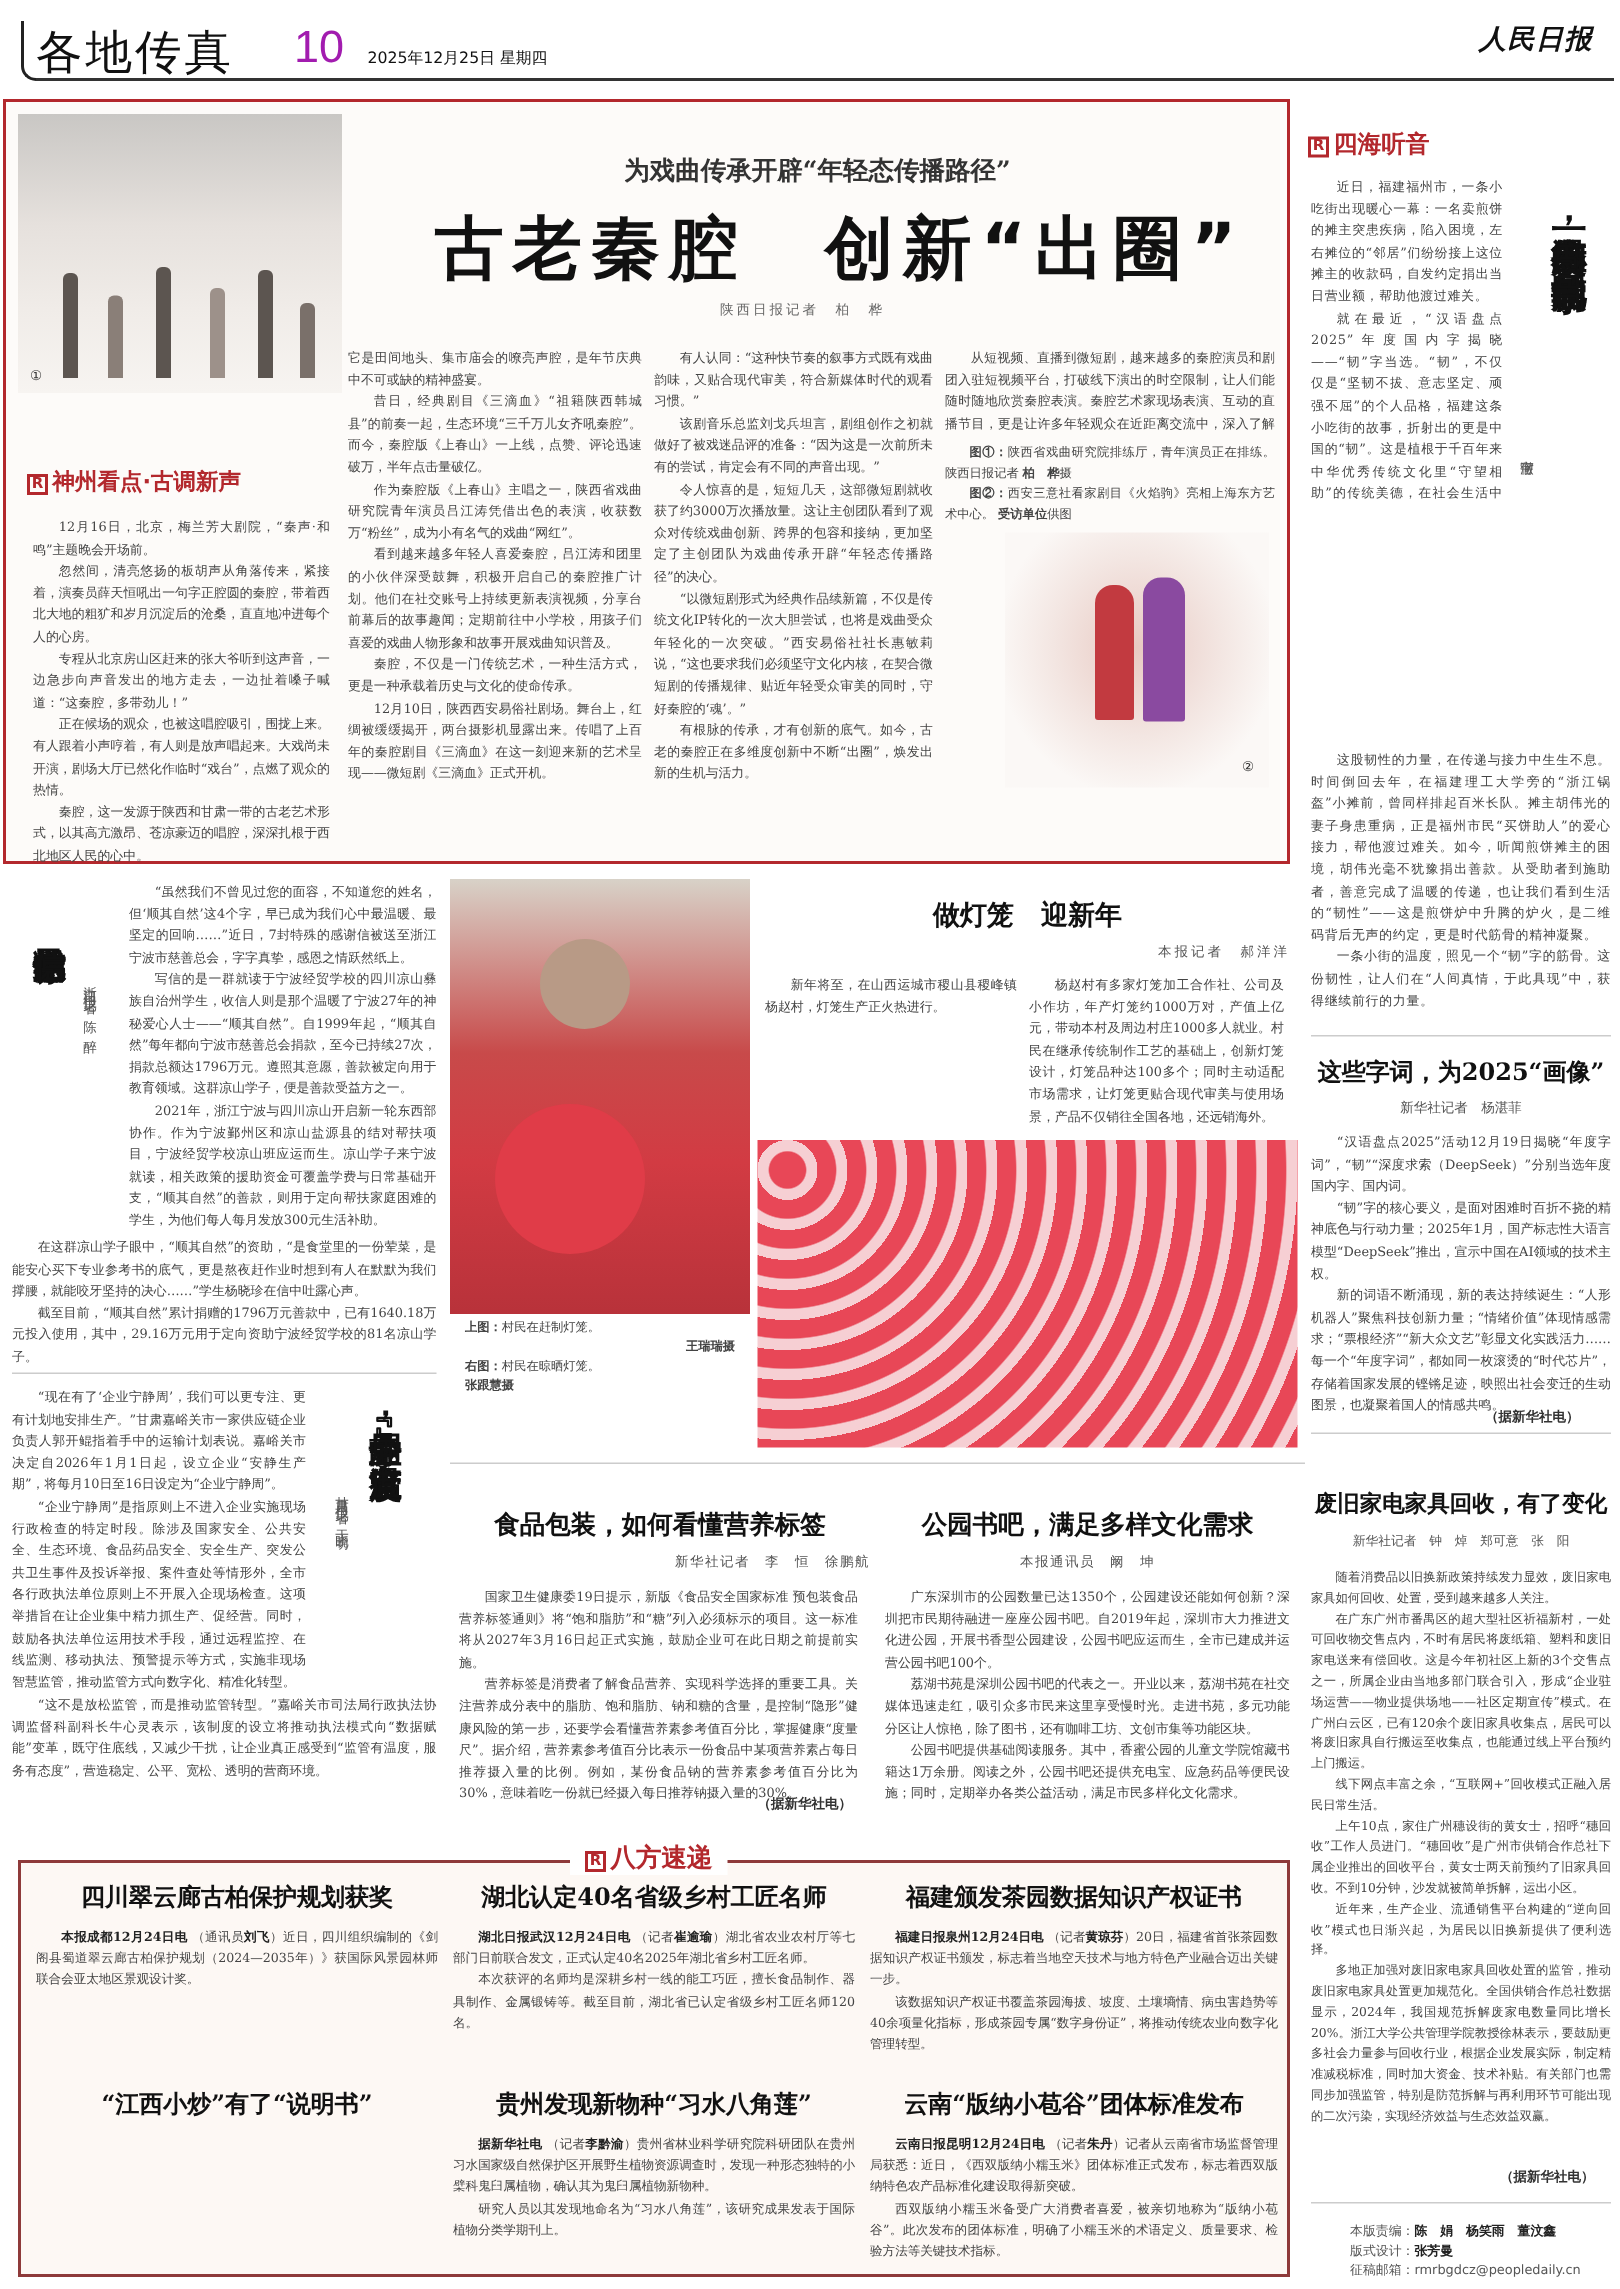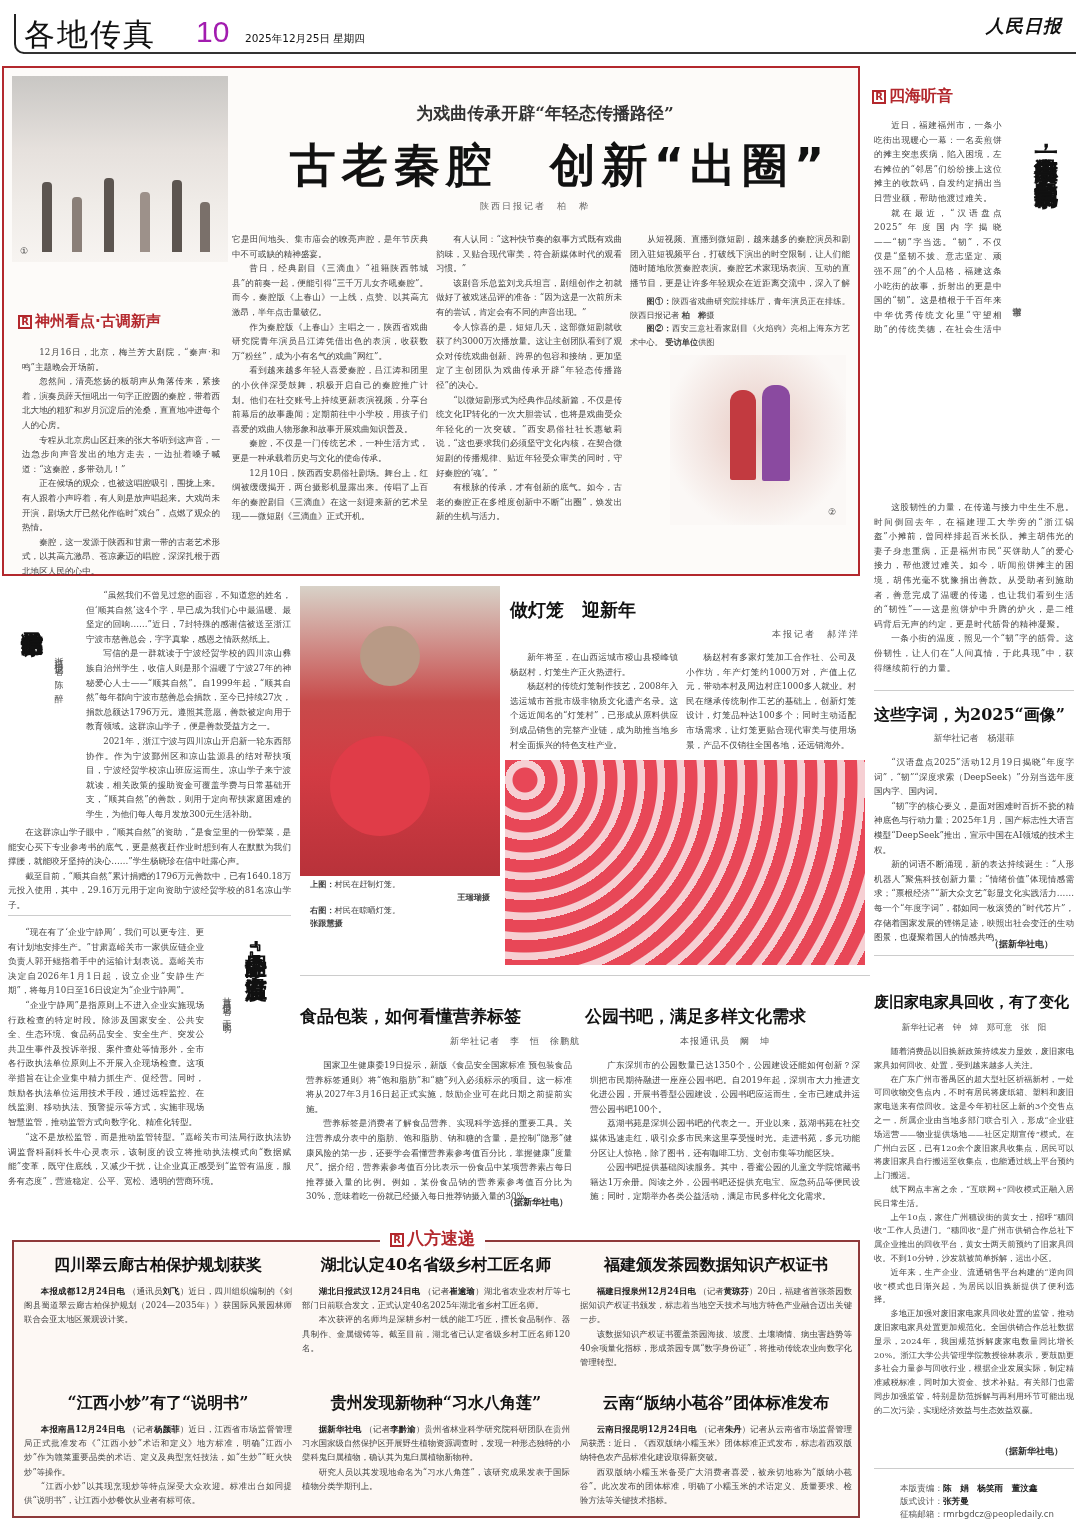--- a/index.html
+++ b/index.html
@@ -20,21 +20,21 @@
 .photo1 .fig{position:absolute;bottom:10px;width:10px;height:60px;background:#5c5550;border-radius:4px 4px 0 0}
 .kicker{left:300px;top:102px;width:490px;text-align:center;font-size:17px;font-weight:bold;color:#333}
 .headline{left:280px;top:135px;width:560px;text-align:center;font-family:"DejaVu Sans",sans-serif;font-size:46px;font-weight:bold;color:#111;letter-spacing:6px}
 .byline1{left:480px;top:200px;font-size:9px;color:#666;letter-spacing:2px}
 .sec-hd{font-family:"DejaVu Sans",sans-serif;font-weight:bold;color:#b3282d;font-size:15px}
 .rbadge{display:inline-block;width:14px;height:14px;border:2px solid #b3282d;font-size:10px;line-height:10px;text-align:center;margin-right:3px;vertical-align:1px}
 .photo2{left:670px;top:355px;width:176px;height:170px;background:radial-gradient(ellipse at 50% 45%,#e8c9c2 0%,#f3e6e2 45%,#fbf8f6 75%)}
 .vert{writing-mode:vertical-rl;font-weight:bold;color:#111}
 .lantern-photo{left:300px;top:586px;width:200px;height:290px;background:linear-gradient(180deg,#d8d2c8 0%,#c84a4a 40%,#d23b43 65%,#b8323a 100%)}
 .lantern-photo2{left:505px;top:760px;width:360px;height:205px;background:repeating-radial-gradient(circle at 20px 20px,#e84757 0 12px,#f6cfd3 13px 20px);}
-.h2{font-weight:bold;color:#111;text-align:left}
+.h2{font-weight:bold;color:#111;text-align:center}
 .bafang{left:12px;top:1240px;width:848px;height:278px;border:2px solid #8e3a3a;background:#fdf8f4}
 .bf-hd{left:380px;top:1227px;background:#fff;padding:0 10px;font-family:"DejaVu Sans",sans-serif;font-weight:bold;color:#b3282d;font-size:17px}
 .brief h3{font-size:16px;font-weight:bold;color:#111;text-align:center;margin-bottom:8px}
 .brief .col-text{font-size:8.4px;line-height:14.2px}
 .brief b{color:#222}
 .credits{left:900px;top:1482px;font-family:"DejaVu Sans",sans-serif;font-size:8.6px;line-height:13px;color:#555}
 .credits b{color:#222}
 .divider{background:#ccc}
 </style>
 </head>
@@ -69,21 +69,21 @@
 
 <div class="abs col-text" style="left:22px;top:345px;width:198px">
   <p>12月16日，北京，梅兰芳大剧院，“秦声·和鸣”主题晚会开场前。</p>
   <p>忽然间，清亮悠扬的板胡声从角落传来，紧接着，演奏员薛天恒吼出一句字正腔圆的秦腔，带着西北大地的粗犷和岁月沉淀后的沧桑，直直地冲进每个人的心房。</p>
   <p>专程从北京房山区赶来的张大爷听到这声音，一边急步向声音发出的地方走去，一边扯着嗓子喊道：“这秦腔，多带劲儿！”</p>
   <p>正在候场的观众，也被这唱腔吸引，围拢上来。有人跟着小声哼着，有人则是放声唱起来。大戏尚未开演，剧场大厅已然化作临时“戏台”，点燃了观众的热情。</p>
   <p>秦腔，这一发源于陕西和甘肃一带的古老艺术形式，以其高亢激昂、苍凉豪迈的唱腔，深深扎根于西北地区人民的心中。</p>
 </div>
 <div class="abs col-text" style="left:232px;top:232px;width:196px;height:330px;overflow:hidden">
   <p style="text-indent:0">它是田间地头、集市庙会的嘹亮声腔，是年节庆典中不可或缺的精神盛宴。</p>
-  <p>昔日，经典剧目《三滴血》“祖籍陕西韩城县”的前奏一起，便能引得“三千万儿女齐吼秦腔”。而今，秦腔版《上春山》一上线，点赞、以其高亢激昂，半年点击量破亿。</p>
+  <p>昔日，经典剧目《三滴血》“祖籍陕西韩城县”的前奏一起，生态环境“三千万儿女齐吼秦腔”。而今，秦腔版《上春山》一上线，点赞、评论迅速破万，半年点击量破亿。</p>
   <p>作为秦腔版《上春山》主唱之一，陕西省戏曲研究院青年演员吕江涛凭借出色的表演，收获数万“粉丝”，成为小有名气的戏曲“网红”。</p>
   <p>看到越来越多年轻人喜爱秦腔，吕江涛和团里的小伙伴深受鼓舞，积极开启自己的秦腔推广计划。他们在社交账号上持续更新表演视频，分享台前幕后的故事趣闻；定期前往中小学校，用孩子们喜爱的戏曲人物形象和故事开展戏曲知识普及。</p>
   <p>秦腔，不仅是一门传统艺术，一种生活方式，更是一种承载着历史与文化的使命传承。</p>
   <p>12月10日，陕西西安易俗社剧场。舞台上，红绸被缓缓揭开，两台摄影机显露出来。传唱了上百年的秦腔剧目《三滴血》在这一刻迎来新的艺术呈现——微短剧《三滴血》正式开机。</p>
 
 </div>
 <div class="abs col-text" style="left:436px;top:232px;width:186px;height:330px;overflow:hidden">
   <p>有人认同：“这种快节奏的叙事方式既有戏曲韵味，又贴合现代审美，符合新媒体时代的观看习惯。”</p>
   <p>该剧音乐总监刘戈兵坦言，剧组创作之初就做好了被戏迷品评的准备：“因为这是一次前所未有的尝试，肯定会有不同的声音出现。”</p>
   <p>令人惊喜的是，短短几天，这部微短剧就收获了约3000万次播放量。这让主创团队看到了观众对传统戏曲创新、跨界的包容和接纳，更加坚定了主创团队为戏曲传承开辟“年轻态传播路径”的决心。</p>
@@ -149,21 +149,20 @@
 <div class="abs col-text" style="left:310px;top:878px;width:180px;font-size:8.2px;line-height:13px">
   <div><b>上图：</b><span>村民在赶制灯笼。</span></div>
   <div style="text-align:right"><b>王瑞瑞摄</b></div>
   <div><b>右图：</b><span>村民在晾晒灯笼。</span></div>
   <div style="text-align:left"><b>张跟慧摄</b></div>
 </div>
 <div class="abs h2" style="left:510px;top:598px;width:350px;font-size:18px">做灯笼　迎新年</div>
 <div class="abs" style="left:510px;top:628px;width:350px;text-align:right;font-size:9px;color:#555;letter-spacing:2px">本报记者　郝洋洋</div>
 <div class="abs col-text" style="left:510px;top:650px;width:168px">
   <p>新年将至，在山西运城市稷山县稷峰镇杨赵村，灯笼生产正火热进行。</p>
-  <p>杨赵村的传统灯笼制作技艺，2008年入选运城市首批市级非物质文化遗产名录。这个远近闻名的“灯笼村”，已形成从原料供应到成品销售的完整产业链，成为助推当地乡村全面振兴的特色支柱产业。</p>
 </div>
 <div class="abs col-text" style="left:686px;top:650px;width:170px">
   <p>杨赵村有多家灯笼加工合作社、公司及小作坊，年产灯笼约1000万对，产值上亿元，带动本村及周边村庄1000多人就业。村民在继承传统制作工艺的基础上，创新灯笼设计，灯笼品种达100多个；同时主动适配市场需求，让灯笼更贴合现代审美与使用场景，产品不仅销往全国各地，还远销海外。</p>
 </div>
 <div class="abs lantern-photo2"></div>
 
 <div class="abs col-text" style="left:8px;top:925px;width:196px">
   <p>“现在有了‘企业宁静周’，我们可以更专注、更有计划地安排生产。”甘肃嘉峪关市一家供应链企业负责人郭开鲲指着手中的运输计划表说。嘉峪关市决定自2026年1月1日起，设立企业“安静生产期”，将每月10日至16日设定为“企业宁静周”。</p>
   <p>“企业宁静周”是指原则上不进入企业实施现场行政检查的特定时段。除涉及国家安全、公共安全、生态环境、食品药品安全、安全生产、突发公共卫生事件及投诉举报、案件查处等情形外，全市各行政执法单位原则上不开展入企现场检查。这项举措旨在让企业集中精力抓生产、促经营。同时，鼓励各执法单位运用技术手段，通过远程监控、在线监测、移动执法、预警提示等方式，实施非现场智慧监管，推动监管方式向数字化、精准化转型。</p>
 </div>
@@ -223,24 +222,20 @@
 </div>
 <div class="abs brief" style="left:580px;top:1255px;width:272px">
   <h3>福建颁发茶园数据知识产权证书</h3>
   <div class="col-text">
       <p><b>福建日报泉州12月24日电</b> <span>（记者</span><b>黄琼芬</b><span>）</span><span>20日，福建省首张茶园数据知识产权证书颁发，标志着当地空天技术与地方特色产业融合迈出关键一步。</span></p>
       <p>该数据知识产权证书覆盖茶园海拔、坡度、土壤墒情、病虫害趋势等40余项量化指标，形成茶园专属“数字身份证”，将推动传统农业向数字化管理转型。</p>
     </div>
 </div>
 <div class="abs brief" style="left:24px;top:1393px;width:268px">
   <h3>“江西小炒”有了“说明书”</h3>
-  <div class="col-text">
-      <p><b>本报南昌12月24日电</b> <span>（记者</span><b>杨颜菲</b><span>）</span><span>近日，江西省市场监督管理局正式批准发布《“江西小炒”术语和定义》地方标准，明确“江西小炒”作为赣菜重要品类的术语、定义及典型烹饪技法，如“生炒”“旺火快炒”等操作。</span></p>
-      <p>“江西小炒”以其现烹现炒等特点深受大众欢迎。标准出台如同提供“说明书”，让江西小炒餐饮从业者有标可依。</p>
-    </div>
 </div>
 <div class="abs brief" style="left:302px;top:1393px;width:268px">
   <h3>贵州发现新物种“习水八角莲”</h3>
   <div class="col-text">
       <p><b>据新华社电</b> <span>（记者</span><b>李黔渝</b><span>）</span><span>贵州省林业科学研究院科研团队在贵州习水国家级自然保护区开展野生植物资源调查时，发现一种形态独特的小檗科鬼臼属植物，确认其为鬼臼属植物新物种。</span></p>
       <p>研究人员以其发现地命名为“习水八角莲”，该研究成果发表于国际植物分类学期刊上。</p>
     </div>
 </div>
 <div class="abs brief" style="left:580px;top:1393px;width:272px">
   <h3>云南“版纳小苞谷”团体标准发布</h3>

